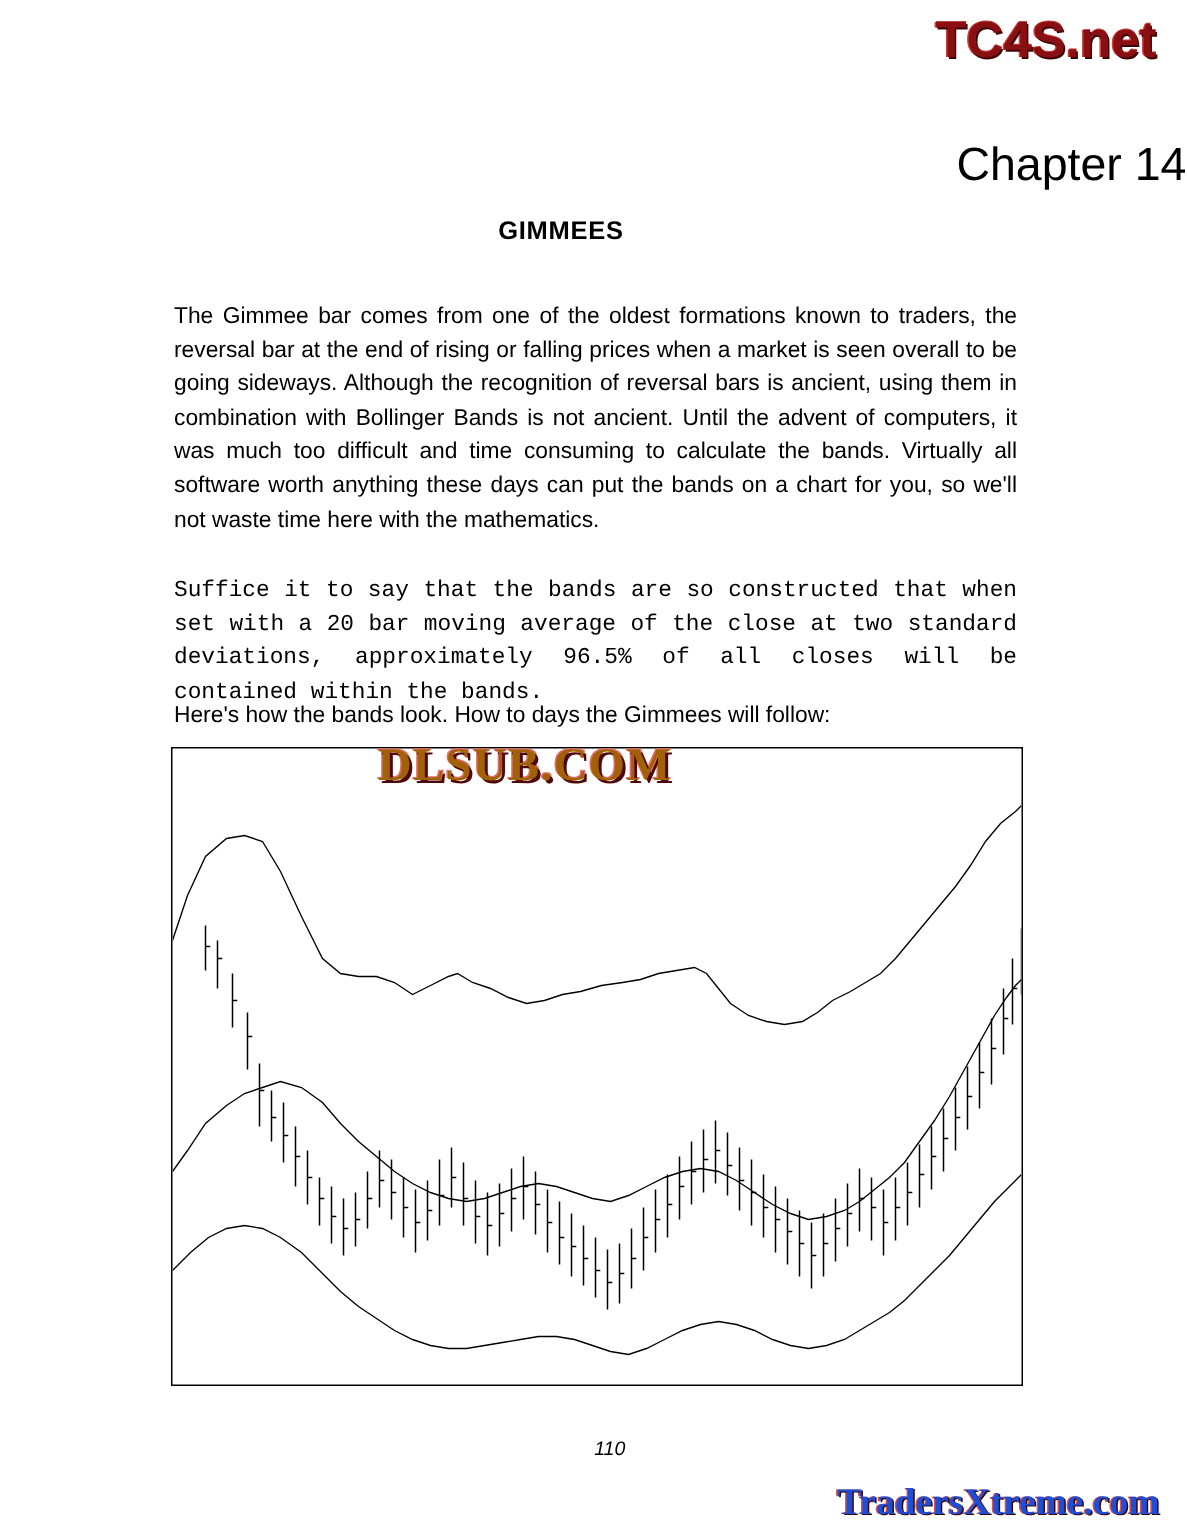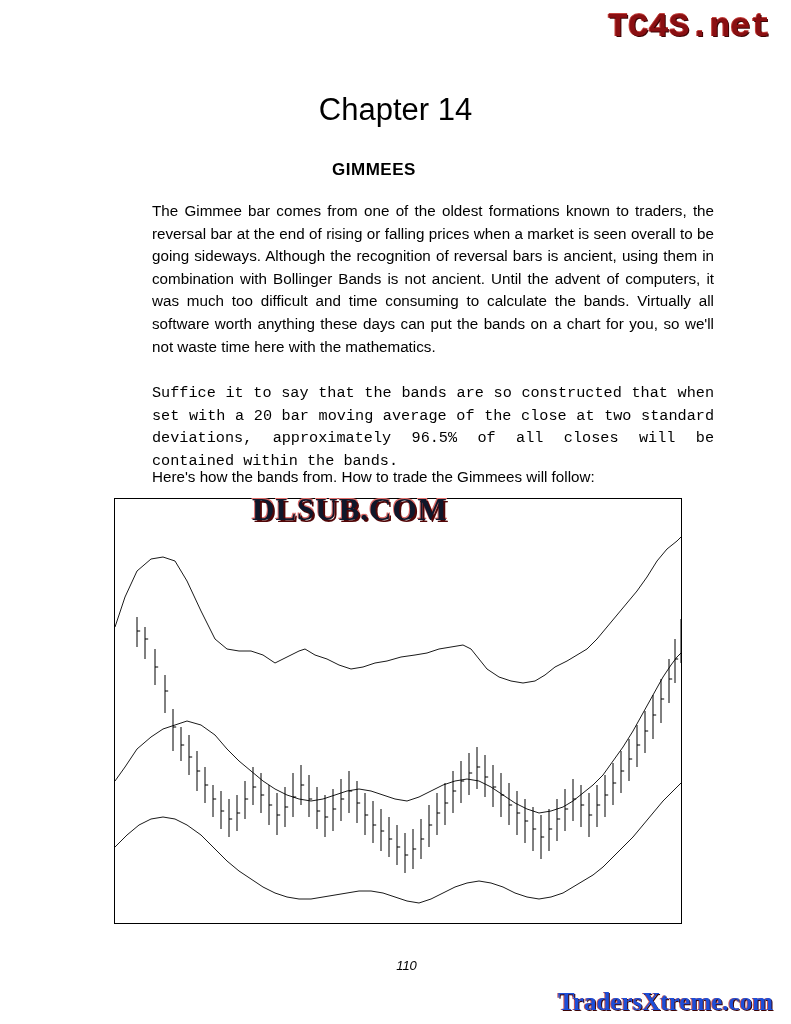--- a/index.html
+++ b/index.html
@@ -14,21 +14,21 @@
     font-family: "Liberation Sans", sans-serif;
     color: #000000;
     overflow: hidden;
   }
 
   
   .wm-top {
     position: absolute;
     top: 8px;
     right: 20px;
-    font-family: Liberation Mono, monospace;
+    font-family: Liberation Sans, sans-serif;
     font-size: 34px;
     font-weight: bold;
     color: #8a0f12;
     letter-spacing: 0px;
     text-shadow:
       1px 1px 0 #3d0405,
       -1px 0 0 #c4443f,
       0 -1px 0 #c4443f;
   }
   .wm-bottom {
@@ -43,58 +43,57 @@
       1px 1px 0 #3d0405,
       -1px 0 0 #cf5350;
   }
   .wm-chart {
     position: absolute;
     left: 252px;
     top: 492px;
     font-family: "Liberation Serif", serif;
     font-size: 31px;
     font-weight: bold;
-    color: #0f172a;
+    color: #a16207;
     letter-spacing: 1px;
     text-shadow:
       2px 2px 0 #500607,
       -1px -1px 0 #e06e6a,
       1px -1px 0 #e06e6a;
     z-index: 5;
   }
 
   
   .chapter-title {
     position: absolute;
     top: 92px;
     left: 0;
     width: 791px;
-    text-align: center;
+    text-align: right;
     font-size: 31px;
     font-weight: normal;
   }
   .section-title {
     position: absolute;
-    top: 160px;
+    top: 144px;
     left: 0;
     width: 748px;
     text-align: center;
     font-size: 17px;
     font-weight: bold;
     letter-spacing: 0.5px;
   }
 
   .body-text {
     position: absolute;
     left: 116px;
     width: 562px;
     font-size: 15.2px;
     line-height: 22.6px;
     text-align: justify;
-    margin-left: 36px;
   }
   .p1 { top: 200px; }
   .p2 { top: 382px; font-family: Liberation Mono, monospace; }
   .p3 { top: 466px; text-align: left; }
 
   
   .chart-frame {
     position: absolute;
     left: 114px;
     top: 498px;
@@ -123,21 +122,21 @@
 </head>
 <body>
 
 <div class="wm-top">TC4S.net</div>
 
 <div class="chapter-title">Chapter 14</div>
 <div class="section-title">GIMMEES</div>
 
 <div class="body-text p1">The Gimmee bar comes from one of the oldest formations known to traders, the reversal bar at the end of rising or falling prices when a market is seen overall to be going sideways.   Although the recognition of reversal bars is ancient, using them in combination with Bollinger Bands is not ancient.  Until the advent of computers, it was much too difficult and time consuming   to calculate the bands. Virtually all software worth anything these days can put the bands on a chart for you, so we'll not waste time here with the mathematics.</div>
 <div class="body-text p2">Suffice it to say that the bands are so constructed that when set with a 20 bar moving average of the close at two standard deviations, approximately 96.5% of all closes will be contained within the bands.</div>
-<div class="body-text p3">Here's how the bands from.  How to trade the Gimmees will follow:</div>
+<div class="body-text p3">Here's how the bands look.  How to days the Gimmees will follow:</div>
 
 <div class="chart-frame">
   <svg id="chart-svg" viewBox="0 0 566 424" preserveAspectRatio="none">
       <polyline points="0,128 10,98 22,72 36,60 48,58 60,62 72,82 86,112 100,140 112,150 124,152 136,152 148,156 160,164 172,158 184,152 190,150 200,156 212,160 224,166 236,170 248,168 260,164 272,162 286,158 300,156 312,154 324,150 336,148 348,146 356,150 364,160 372,170 384,178 396,182 408,184 420,182 430,176 440,168 452,162 462,156 472,150 482,140 492,128 502,116 512,104 522,92 532,78 542,62 552,50 562,42 566,38" fill="none" stroke="#000000" stroke-width="0.9"></polyline>
       <polyline points="0,282 10,268 22,250 36,238 48,230 60,226 72,222 86,226 100,236 112,250 124,262 136,272 148,282 160,290 172,296 184,300 196,302 208,300 220,296 232,292 244,290 256,292 268,296 280,300 292,302 304,298 316,292 328,286 340,282 352,280 364,282 376,288 388,296 400,304 412,310 424,314 436,312 448,308 458,302 468,294 478,286 488,276 498,262 508,248 518,232 528,214 538,196 548,178 556,166 562,158 566,154" fill="none" stroke="#000000" stroke-width="0.9"></polyline>
       <polyline points="0,348 12,336 24,326 36,320 48,318 60,320 72,326 86,336 100,350 112,362 124,372 136,380 148,388 160,394 172,398 184,400 196,400 208,398 220,396 232,394 244,392 256,392 268,394 280,398 292,402 304,404 316,400 328,394 340,388 352,384 364,382 376,384 388,388 400,394 412,398 424,400 436,398 448,394 458,388 468,382 478,376 488,368 498,358 508,348 518,338 528,326 538,314 548,302 556,294 562,288 566,284" fill="none" stroke="#000000" stroke-width="0.9"></polyline>
       <g>
         <line x1="22" x2="22" y1="118" y2="148" stroke="#000000" stroke-width="1"></line>
         <line x1="22" x2="25.2" y1="132" y2="132" stroke="#000000" stroke-width="1"></line>
       </g>

